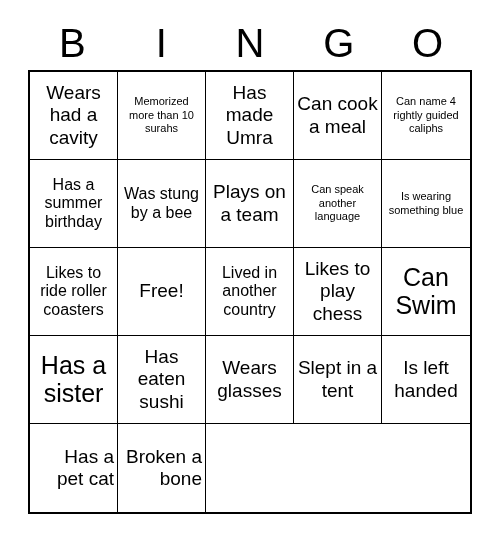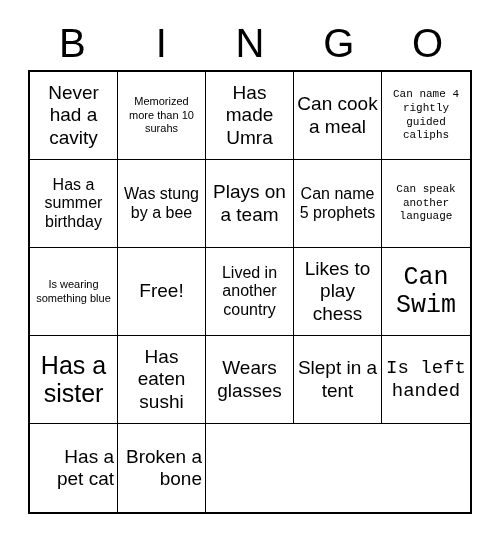--- a/index.html
+++ b/index.html
@@ -64,21 +64,21 @@
     border-bottom: 1px solid #000000;
     box-sizing: border-box;
     display: flex;
     align-items: center;
     justify-content: center;
     text-align: center;
     padding: 2px 3px;
     overflow: hidden;
     background: #ffffff;
   }
-  .cell:nth-child(5n) { border-right: none; font-family: Liberation Mono, monospace; }
+  .cell:nth-child(5n) { border-right: none; }
   .cell:nth-child(n+21) { border-bottom: none; text-align: right; }
 
   .cell-text {
     display: block;
     width: 100%;
     line-height: 1.14;
     color: #000000;
   }
 
   
@@ -96,21 +96,21 @@
   <div class="header-row">
     <div class="header-cell">B</div>
     <div class="header-cell">I</div>
     <div class="header-cell">N</div>
     <div class="header-cell">G</div>
     <div class="header-cell">O</div>
   </div>
 
   <div class="grid" id="bingo-grid">
       <div class="cell">
-        <span class="cell-text t-md">Never had a cavity</span>
+        <span class="cell-text t-md">Wears had a cavity</span>
       </div>
       <div class="cell">
         <span class="cell-text t-xs">Memorized more than 10 surahs</span>
       </div>
       <div class="cell">
         <span class="cell-text t-md">Has made Umra</span>
       </div>
       <div class="cell">
         <span class="cell-text t-md">Can cook a meal</span>
       </div>
@@ -120,27 +120,27 @@
       <div class="cell">
         <span class="cell-text t-sm">Has a summer birthday</span>
       </div>
       <div class="cell">
         <span class="cell-text t-sm">Was stung by a bee</span>
       </div>
       <div class="cell">
         <span class="cell-text t-md">Plays on a team</span>
       </div>
       <div class="cell">
-        <span class="cell-text t-sm">Can name 5 prophets</span>
-      </div>
-      <div class="cell">
         <span class="cell-text t-xs">Can speak another language</span>
       </div>
       <div class="cell">
         <span class="cell-text t-xs">Is wearing something blue</span>
+      </div>
+      <div class="cell">
+        <span class="cell-text t-sm">Likes to ride roller coasters</span>
       </div>
       <div class="cell">
         <span class="cell-text t-xl">Free!</span>
       </div>
       <div class="cell">
         <span class="cell-text t-sm">Lived in another country</span>
       </div>
       <div class="cell">
         <span class="cell-text t-md">Likes to play chess</span>
       </div>

